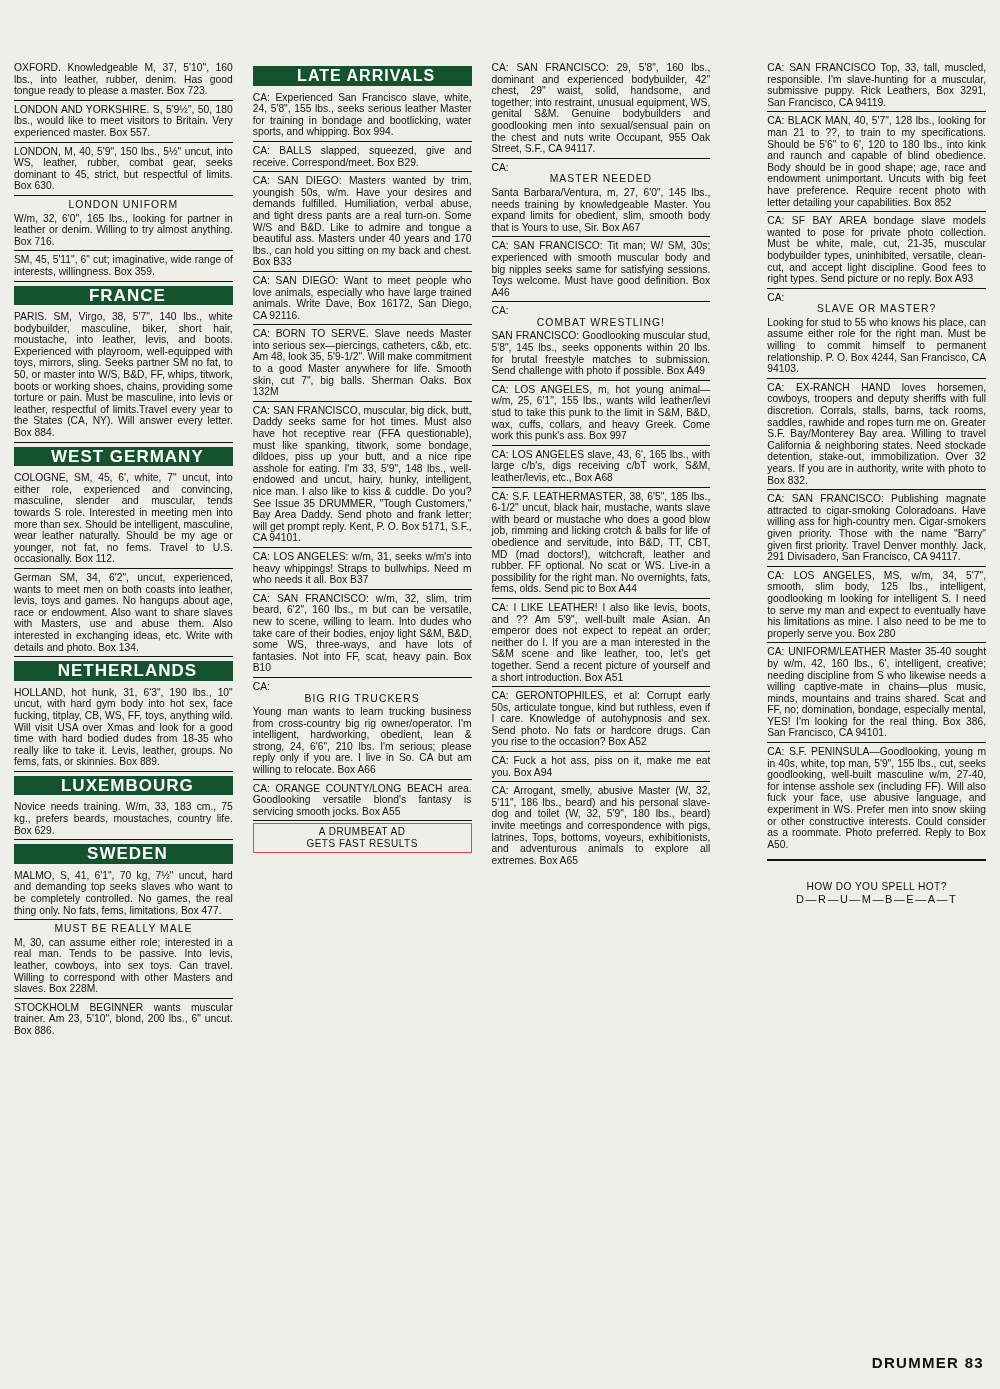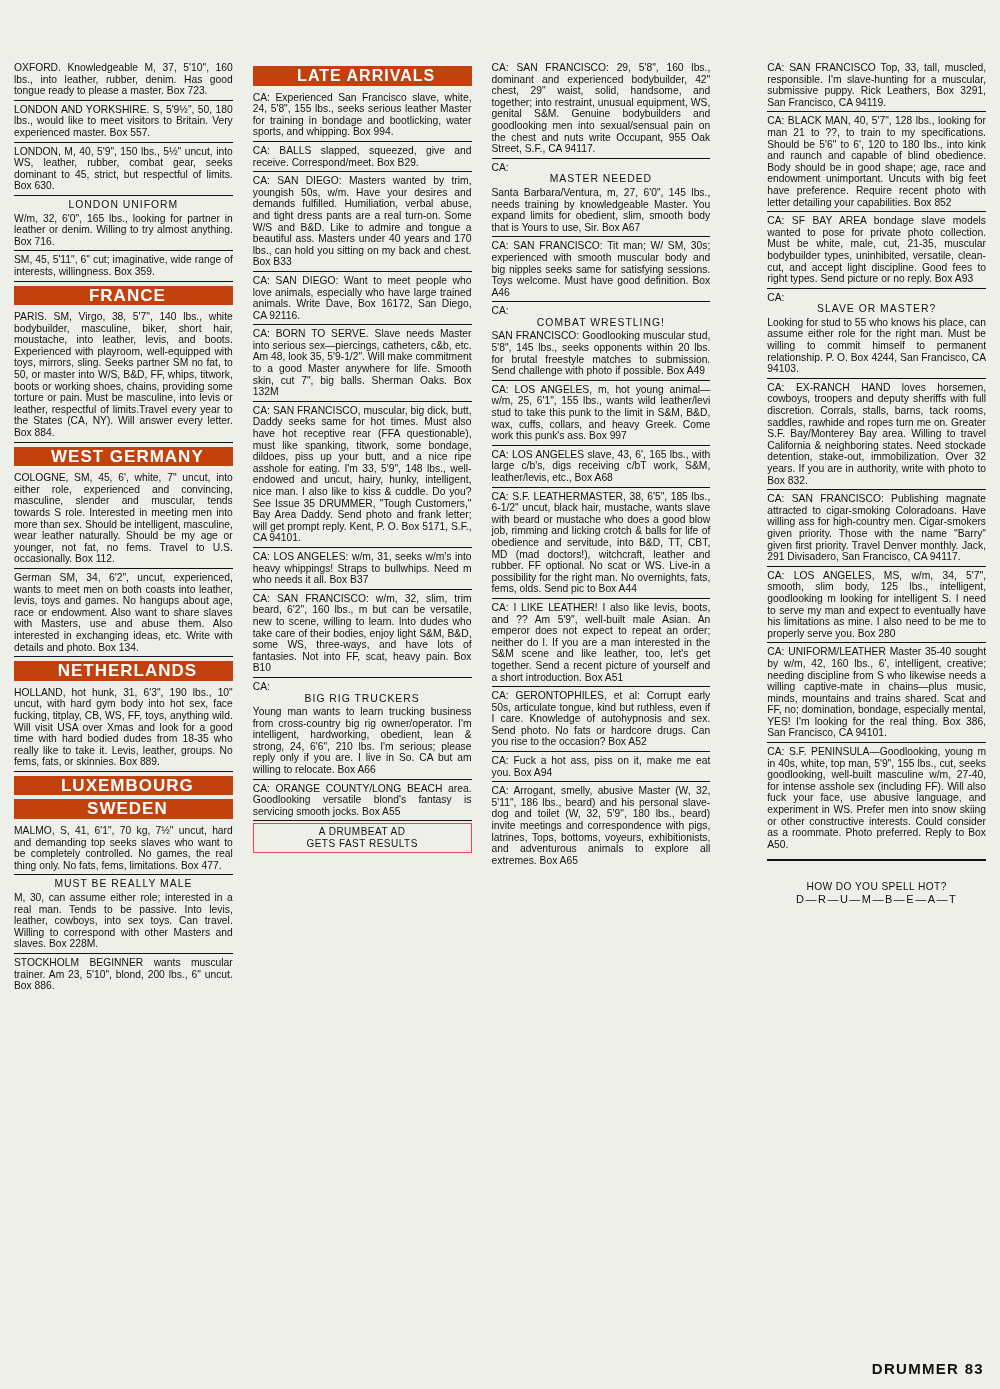--- a/index.html
+++ b/index.html
@@ -31,21 +31,21 @@
     text-align:justify;
   }
   .col:last-child{margin-right:0;margin-left:37px;}
   .ad{
     padding:3px 0 3px 0;
     border-bottom:1px solid #111;
   }
   .ad.nb{border-bottom:none;}
   .ad p{margin:0;}
   .hdrbar{
-    background:#c2410c;
+    background:#14532d;
     color:#fff;
     text-align:center;
     font-weight:bold;
     letter-spacing:1px;
     font-size:17px;
     padding:4px 0 4px 8px;
     margin:4px 0 3px 0;
   }
   .hdrbar.wide{font-size:16px;}
   .centerhead{
@@ -58,21 +58,21 @@
     text-align:center;
     border:1px solid #ef4444;
     padding:2px 0;
     margin:2px 0;
     font-size:10px;
     line-height:12px;
     letter-spacing:.5px;
   }
   .foot{
     position:absolute;
-    right:16px;bottom:12px;
+    right:16px;bottom:18px;
     font-weight:bold;
     font-size:15px;
     letter-spacing:1.3px;
   }
   .spellhot{
     text-align:center;
     border-top:2px solid #111;
     border-bottom:0;
     padding-top:19px;
     font-size:10.2px;
@@ -115,20 +115,23 @@
           <p>COLOGNE, SM, 45, 6', white, 7" uncut, into either role, experienced and convincing, masculine, slender and muscular, tends towards S role. Interested in meeting men into more than sex. Should be intelligent, masculine, wear leather naturally. Should be my age or younger, not fat, no fems. Travel to U.S. occasionally. Box 112.</p>
         </div>
       <div class="ad">
           <p>German SM, 34, 6'2", uncut, experienced, wants to meet men on both coasts into leather, levis, toys and games. No hangups about age, race or endowment. Also want to share slaves with Masters, use and abuse them. Also interested in exchanging ideas, etc. Write with details and photo. Box 134.</p>
         </div>
       <div class="hdrbar">NETHERLANDS</div>
       <div class="ad">
           <p>HOLLAND, hot hunk, 31, 6'3", 190 lbs., 10" uncut, with hard gym body into hot sex, face fucking, titplay, CB, WS, FF, toys, anything wild. Will visit USA over Xmas and look for a good time with hard bodied dudes from 18-35 who really like to take it. Levis, leather, groups. No fems, fats, or skinnies. Box 889.</p>
         </div>
       <div class="hdrbar">LUXEMBOURG</div>
+      <div class="ad">
+          <p>Novice needs training. W/m, 33, 183 cm., 75 kg., prefers beards, moustaches, country life. Box 629.</p>
+        </div>
       <div class="hdrbar">SWEDEN</div>
       <div class="ad">
           <p>MALMO, S, 41, 6'1", 70 kg, 7½" uncut, hard and demanding top seeks slaves who want to be completely controlled. No games, the real thing only. No fats, fems, limitations. Box 477.</p>
         </div>
       <div class="ad">
         <div class="centerhead">MUST BE REALLY MALE</div>
         <p>M, 30, can assume either role; interested in a real man. Tends to be passive. Into levis, leather, cowboys, into sex toys. Can travel. Willing to correspond with other Masters and slaves. Box 228M.</p>
       </div>
       <div class="ad nb">
           <p>STOCKHOLM BEGINNER wants muscular trainer. Am 23, 5'10", blond, 200 lbs., 6" uncut. Box 886.</p>

